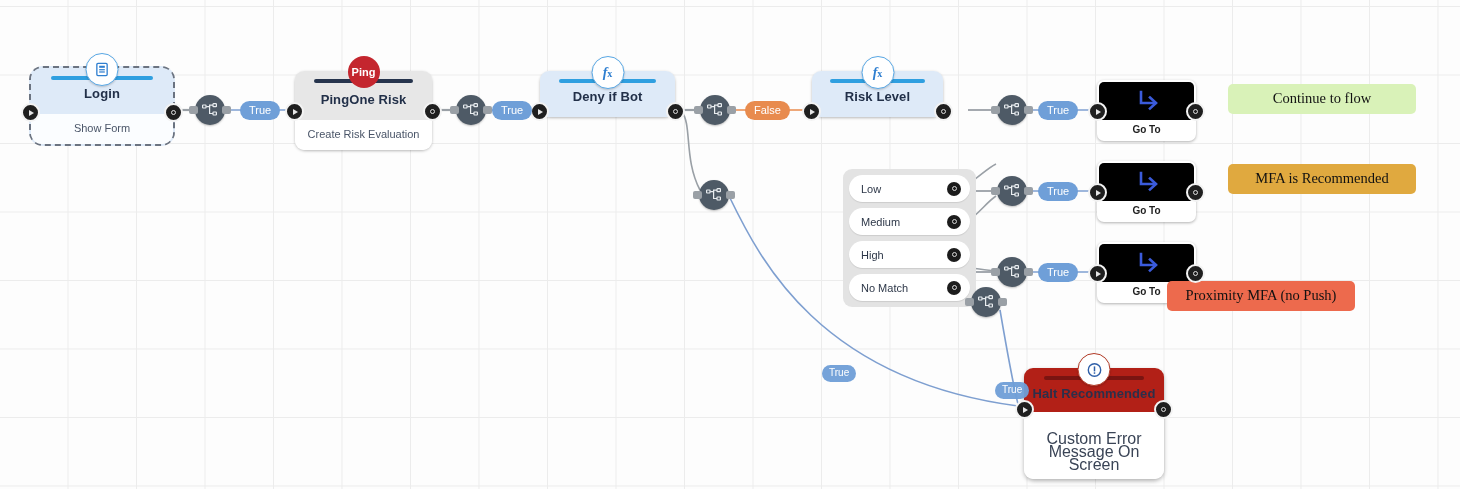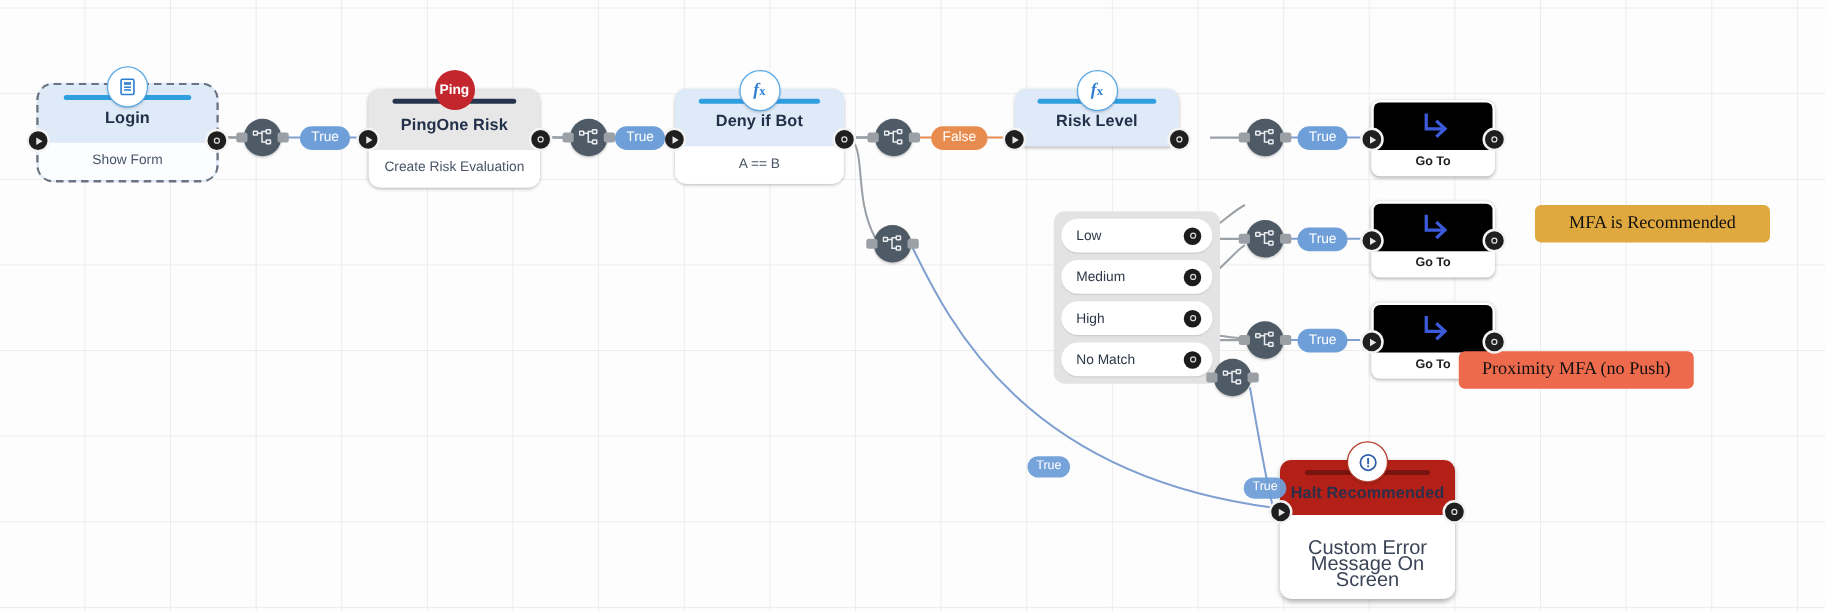--- a/index.html
+++ b/index.html
@@ -192,21 +192,20 @@
   </div>
 
   <div class="node" id="node-bot">
     <div class="hdr">
       <div class="accent"></div>
       <div class="badge">
         <span style="font-family:'Liberation Serif',serif;font-style:italic;font-size:14px;color:#2f7fd0;font-weight:bold;">f<span style="font-size:10px;font-style:normal;">x</span></span>
       </div>
       <div class="title">Deny if Bot</div>
     </div>
-    <div class="sub">A == B</div>
     <div class="port inp" style="left:-10px;top:31px;"></div>
     <div class="port out" style="right:-10px;top:31px;"></div>
   </div>
 
   <div class="node" id="node-risk">
     <div class="hdr">
       <div class="accent"></div>
       <div class="badge">
         <span style="font-family:'Liberation Serif',serif;font-style:italic;font-size:14px;color:#2f7fd0;font-weight:bold;">f<span style="font-size:10px;font-style:normal;">x</span></span>
       </div>
@@ -387,16 +386,17 @@
 
   <div class="chip t" style="left:240px;top:101px;">True</div>
   <div class="chip t" style="left:492px;top:101px;">True</div>
   <div class="chip f" style="left:745px;top:101px;">False</div>
   <div class="chip t" style="left:1038px;top:101px;">True</div>
   <div class="chip t" style="left:1038px;top:182px;">True</div>
   <div class="chip t" style="left:1038px;top:263px;">True</div>
   <div class="chip t small" style="left:822px;top:365px;">True</div>
   <div class="chip t small" style="left:995px;top:382px;">True</div>
 
+  <div class="annot" id="annot-1">Continue to flow</div>
   <div class="annot" id="annot-2">MFA is Recommended</div>
   <div class="annot" id="annot-3">Proximity MFA (no Push)</div>
 
 </div>
 
 </body></html>

